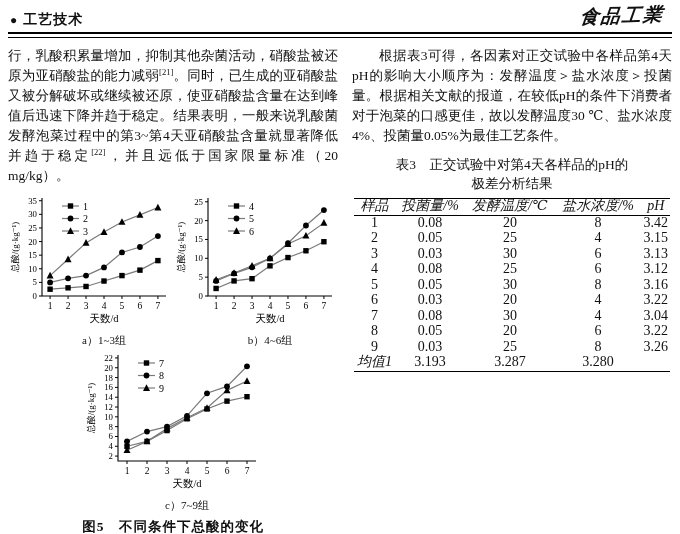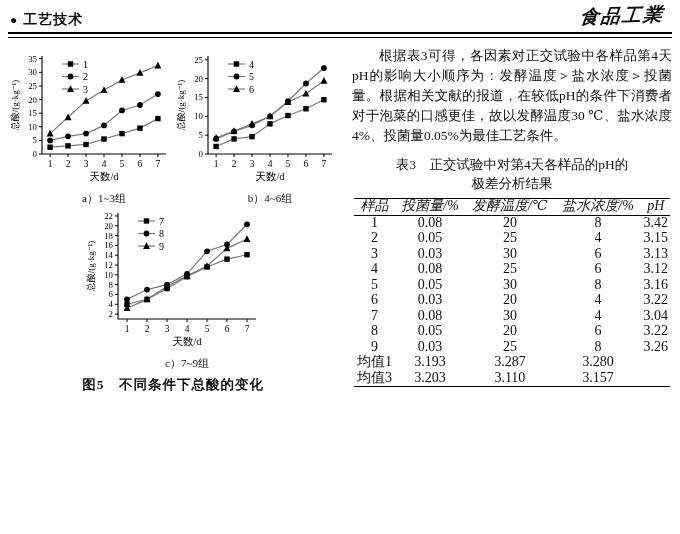--- a/index.html
+++ b/index.html
@@ -26,40 +26,41 @@
   .charts-row.center{justify-content:center;margin-top:2px;}
   .chart-sub{font-size:11px;text-align:center;padding-left:28px;line-height:13px;}
   .fig-caption{font-weight:bold;font-size:13.5px;text-align:center;margin-top:6px;letter-spacing:1px;}
   svg text{font-family:"Liberation Serif","DejaVu Serif",serif;fill:#000;}
   
   .tbl-title{font-weight:normal;font-size:13.5px;text-align:center;line-height:19px;margin-top:9px;}
   table.data{width:99%;margin:5px auto 0 auto;border-collapse:collapse;font-size:14px;
              border-top:1.5px solid #000;border-bottom:1.5px solid #000;}
   table.data th{border-bottom:1.1px solid #000;font-weight:normal;font-style:italic;padding:2px 0 3px 0;}
   table.data td,table.data th{text-align:center;padding:1px 0 2px 0;line-height:12.5px;}
-  td.lab{}
+  td.lab{font-style:italic;}
   .p2{margin-top:7px;}
 </style>
 </head>
 <body>
 
 <div class="page">
 
   <div class="hdr">
     <div class="section-tag">
       <span class="bullet">●</span>
       <span>工艺技术</span>
     </div>
     <div class="logo">食品工業</div>
   </div>
   <div class="rules"></div>
 
   <div class="columns">
 
     <div class="col-left">
+      <p class="body-text rich">行，乳酸积累量增加，抑制其他杂菌活动，硝酸盐被还原为亚硝酸盐的能力减弱<sup>[21]</sup>。同时，已生成的亚硝酸盐又被分解破坏或继续被还原，使亚硝酸盐含量在达到峰值后迅速下降并趋于稳定。结果表明，一般来说乳酸菌发酵泡菜过程中的第3~第4天亚硝酸盐含量就显著降低并趋于稳定<sup>[22]</sup>，并且远低于国家限量标准（20 mg/kg）。</p>
 
       <div class="figure">
         <div class="charts-row">
           <div class="chart-block">
             <svg width="164" height="138">
                 <path d="M34 6 L34 104 L158 104" stroke="#000" fill="none" stroke-width="1.1"></path>
                 <line x1="31" y1="104" x2="34" y2="104" stroke="#000" stroke-width="1"></line>
                 <text x="29" y="107" text-anchor="end" font-size="8.8">0</text>
                 <line x1="31" y1="90.38888888888889" x2="34" y2="90.38888888888889" stroke="#000" stroke-width="1"></line>
                 <text x="29" y="93.38888888888889" text-anchor="end" font-size="8.8">5</text>
@@ -360,27 +361,20 @@
               <td>8</td>
               <td>3.26</td>
             </tr>
             <tr>
               <td class="lab">均值1</td>
               <td>3.193</td>
               <td>3.287</td>
               <td>3.280</td>
               <td></td>
             </tr>
-            <tr>
-              <td class="lab">均值3</td>
-              <td>3.203</td>
-              <td>3.110</td>
-              <td>3.157</td>
-              <td></td>
-            </tr>
           </tbody>
         </table>
 
 
     </div>
 
   </div>
 </div>
 
 </body></html>

